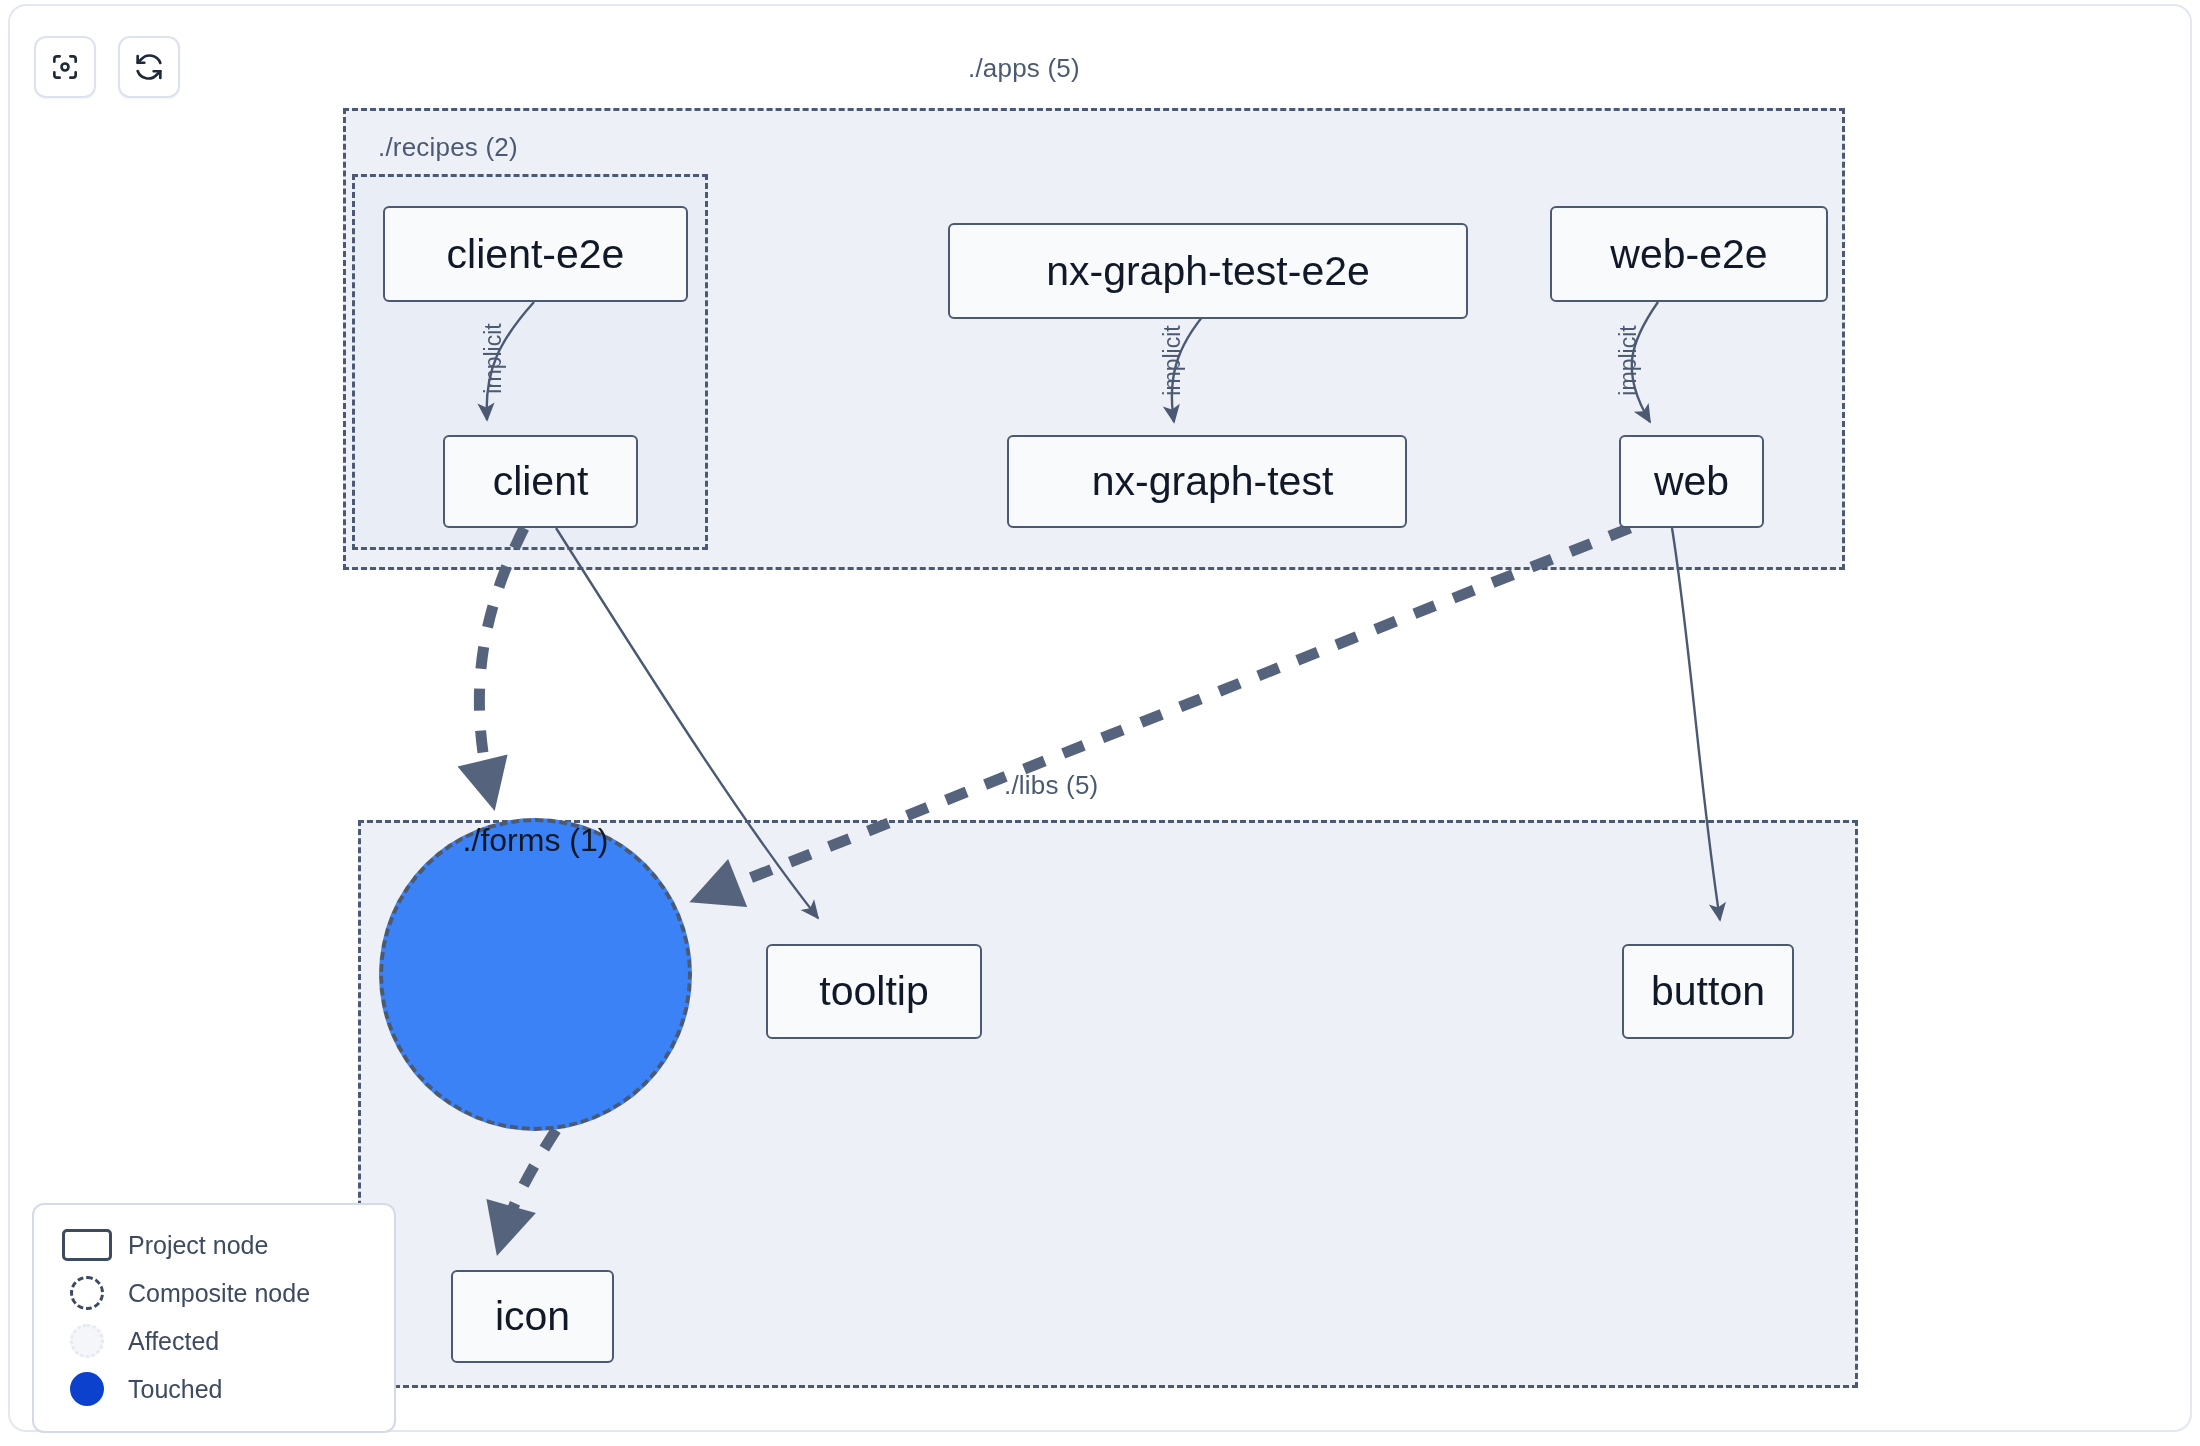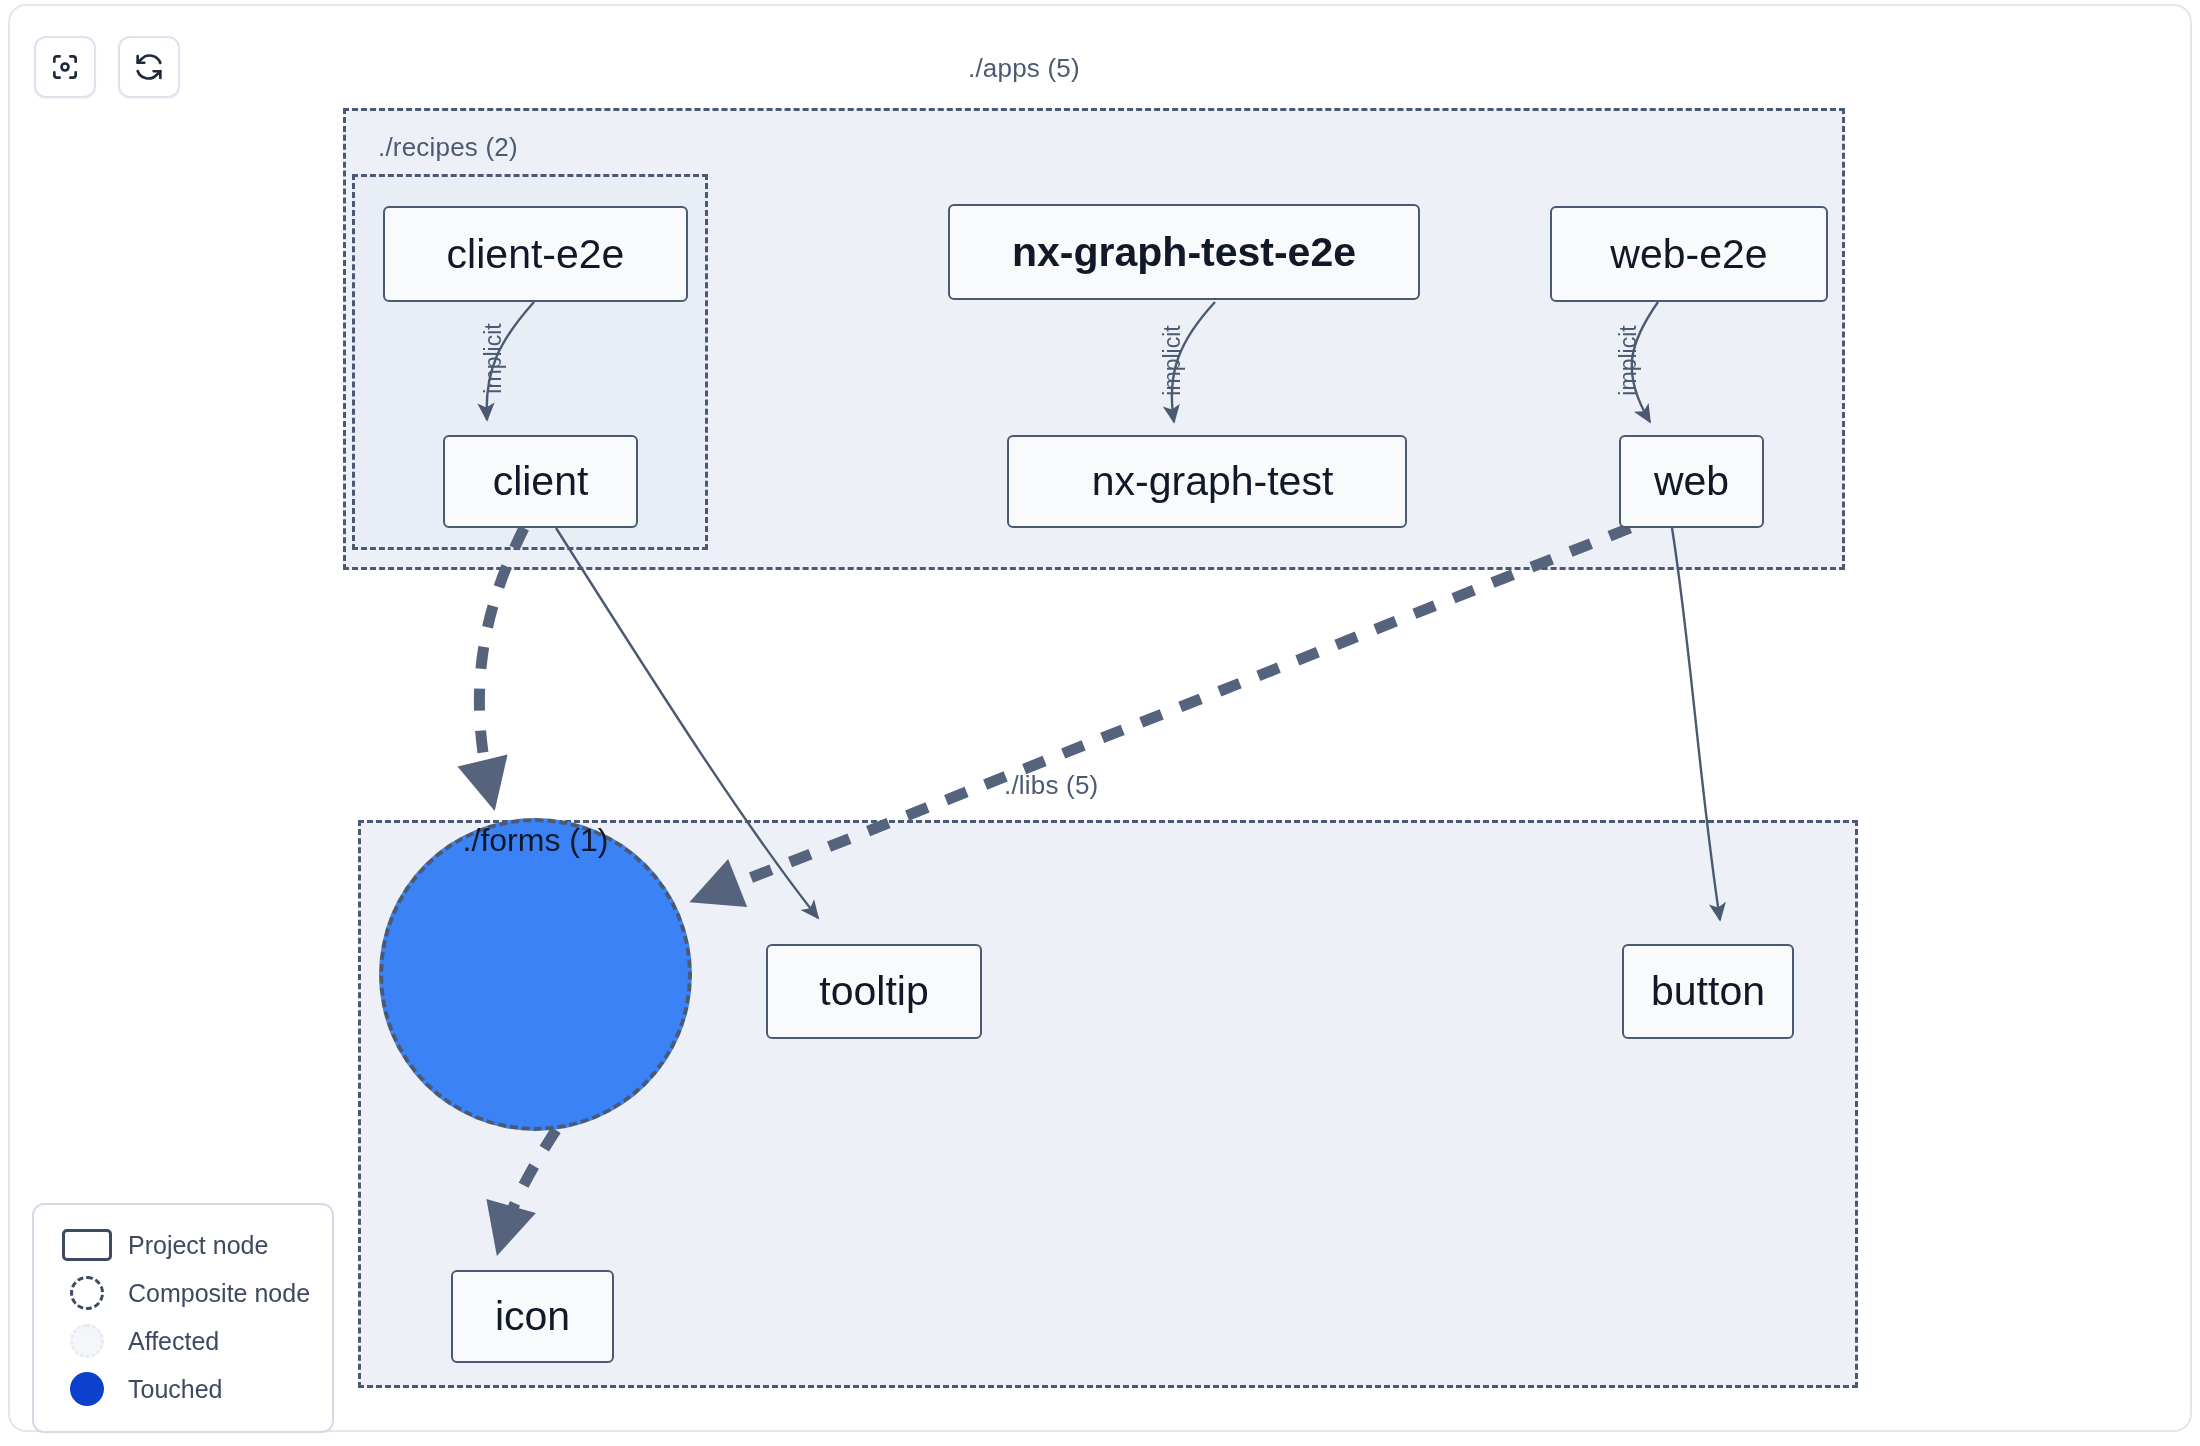--- a/index.html
+++ b/index.html
@@ -124,21 +124,21 @@
     white-space: nowrap;
     z-index: 15;
     pointer-events: none;
   }
 
   
   .legend {
     position: absolute;
     left: 32px;
     top: 1203px;
-    width: 302px;
+    width: 364px;
     border: 2px solid #d4dae6;
     border-radius: 12px;
     background: #ffffff;
     padding: 16px 20px 18px 20px;
     box-sizing: border-box;
     z-index: 50;
   }
   .legend-row {
     display: flex;
     align-items: center;
@@ -256,21 +256,21 @@
     <div class="edge-label" style="left:1578px; top:347px; width:100px; text-align:center;">implicit</div>
 
     <div class="node" style="left:383px; top:206px; width:305px; height:96px;">
       <span>client-e2e</span>
     </div>
 
     <div class="node" style="left:443px; top:435px; width:195px; height:93px;">
       <span>client</span>
     </div>
 
-    <div class="node" style="left:948px; top:204px; width:472px; height:96px;font-weight:bold;">
+    <div class="node" style="left:948px; top:223px; width:520px; height:96px;">
       <span>nx-graph-test-e2e</span>
     </div>
 
     <div class="node" style="left:1007px; top:435px; width:400px; height:93px;padding-left:11px;">
       <span>nx-graph-test</span>
     </div>
 
     <div class="node" style="left:1550px; top:206px; width:278px; height:96px;align-items:center;">
       <span>web-e2e</span>
     </div>

